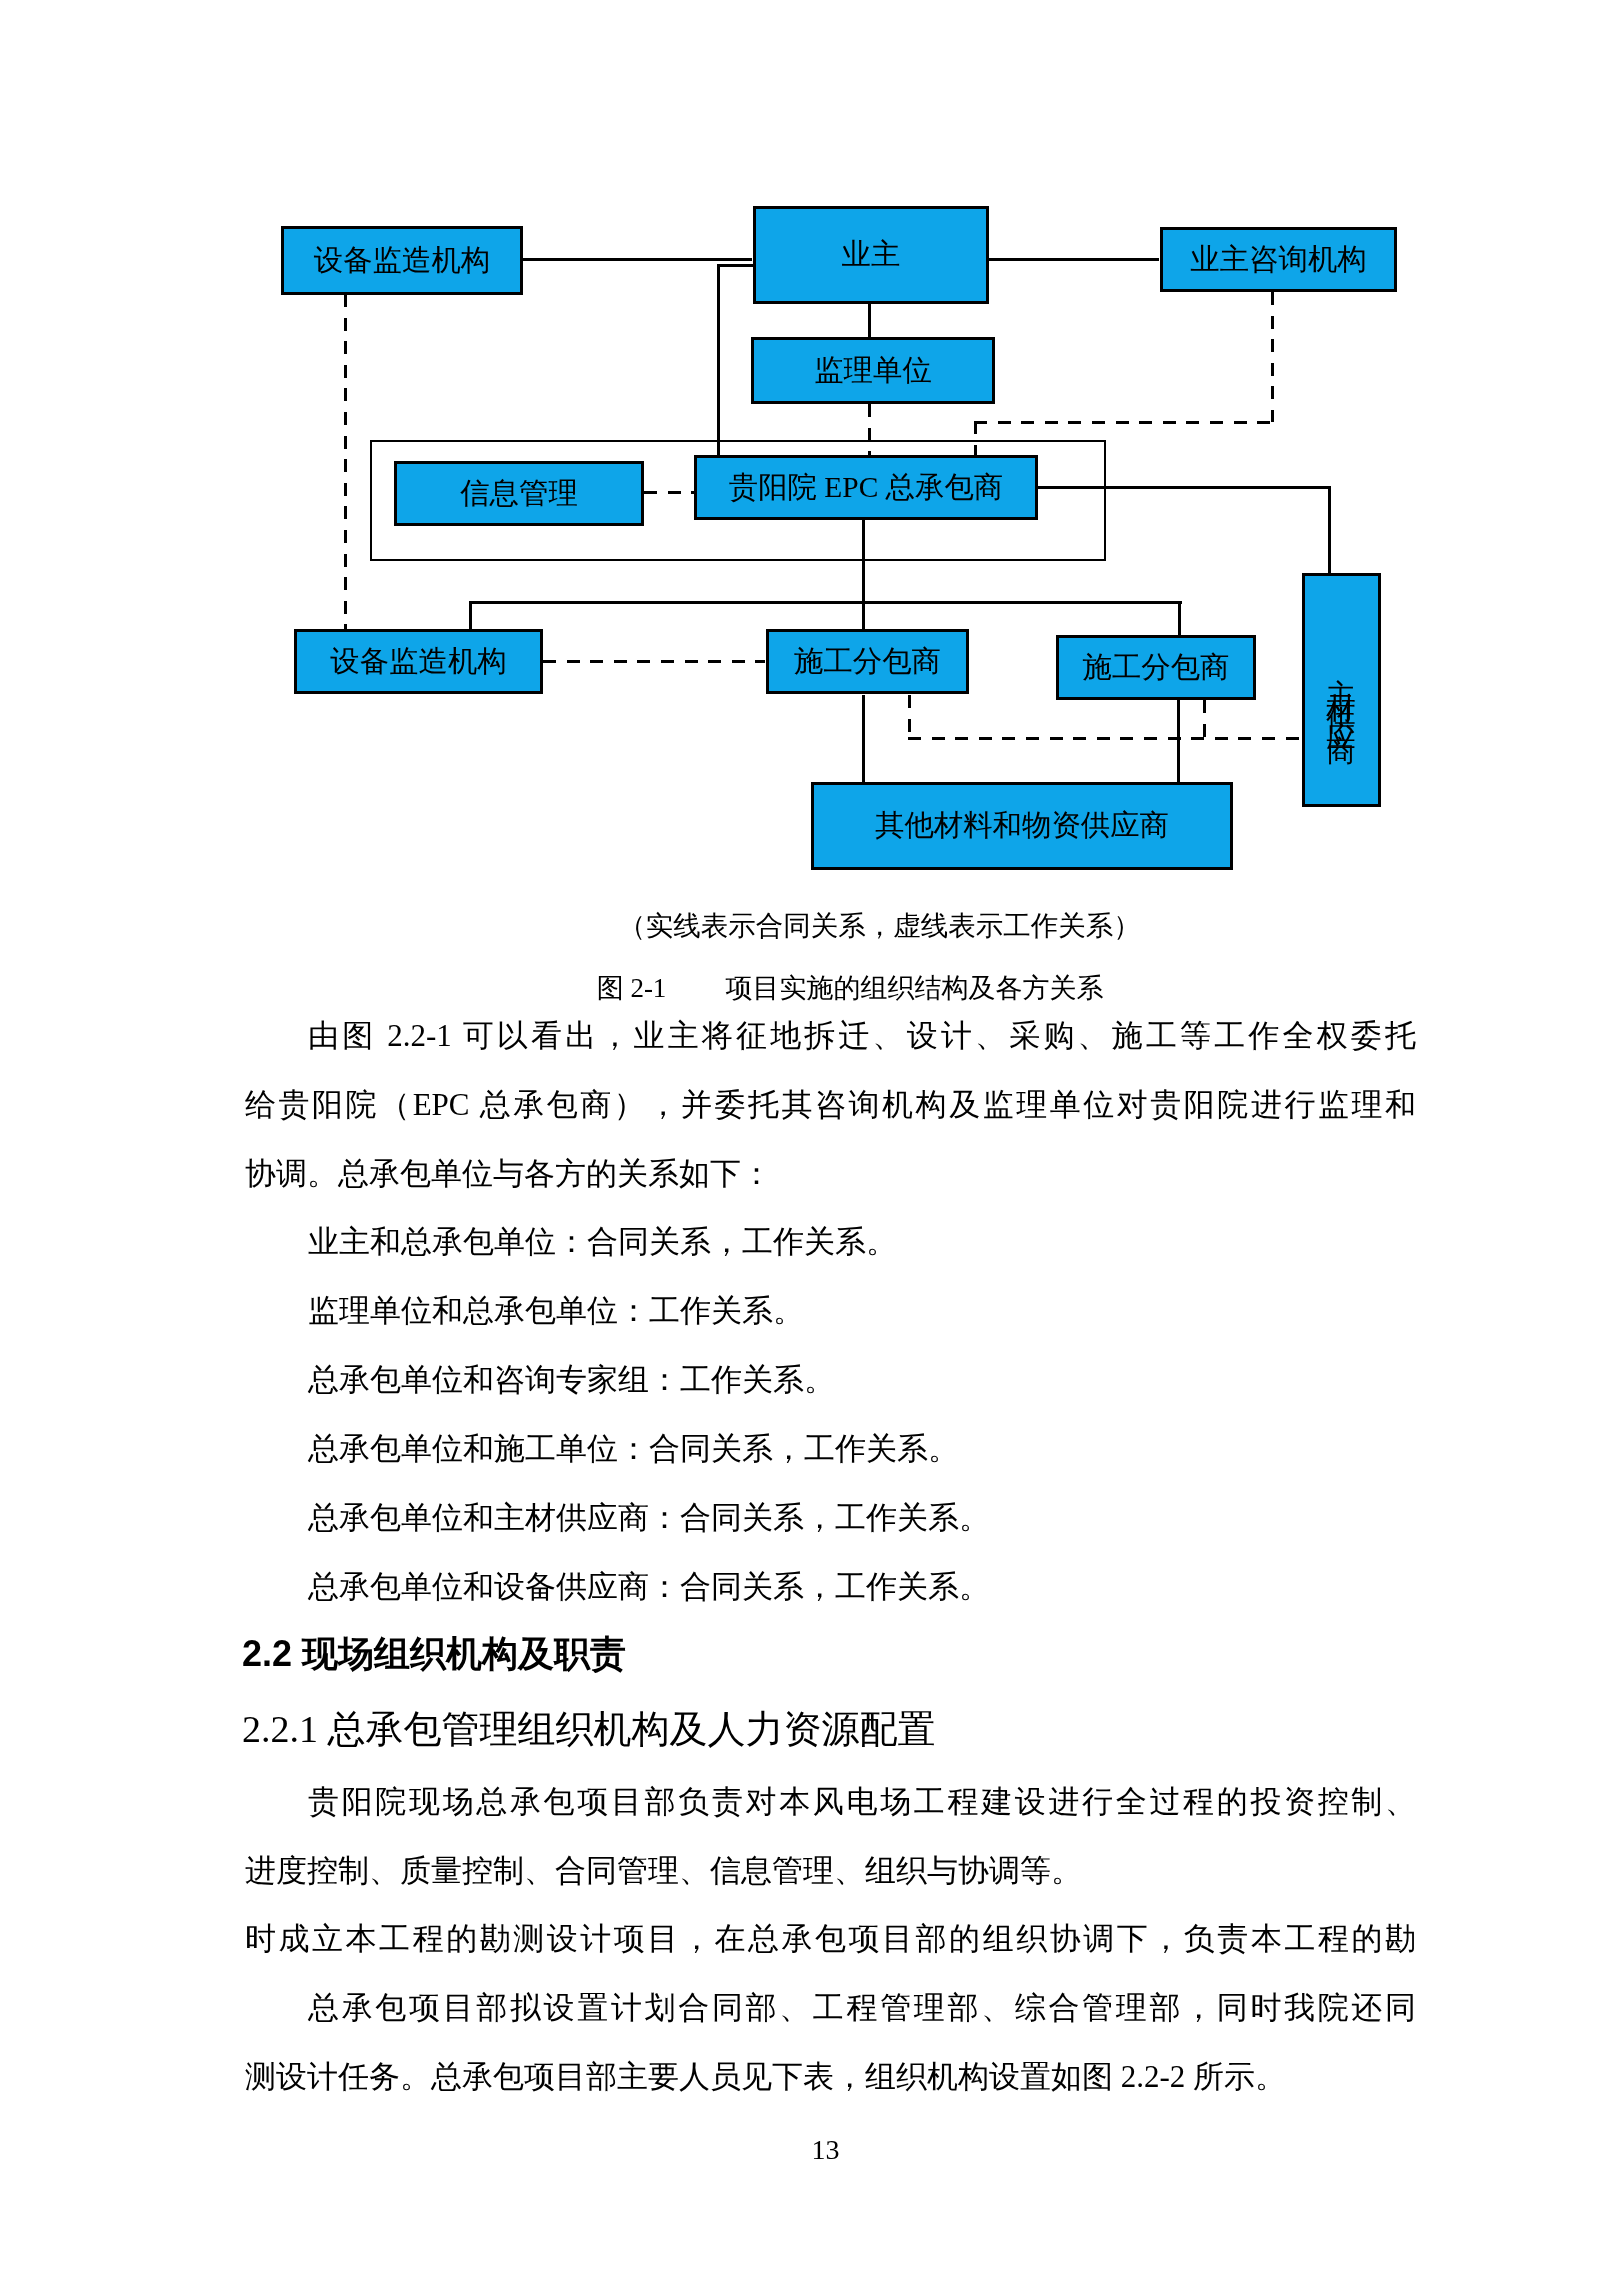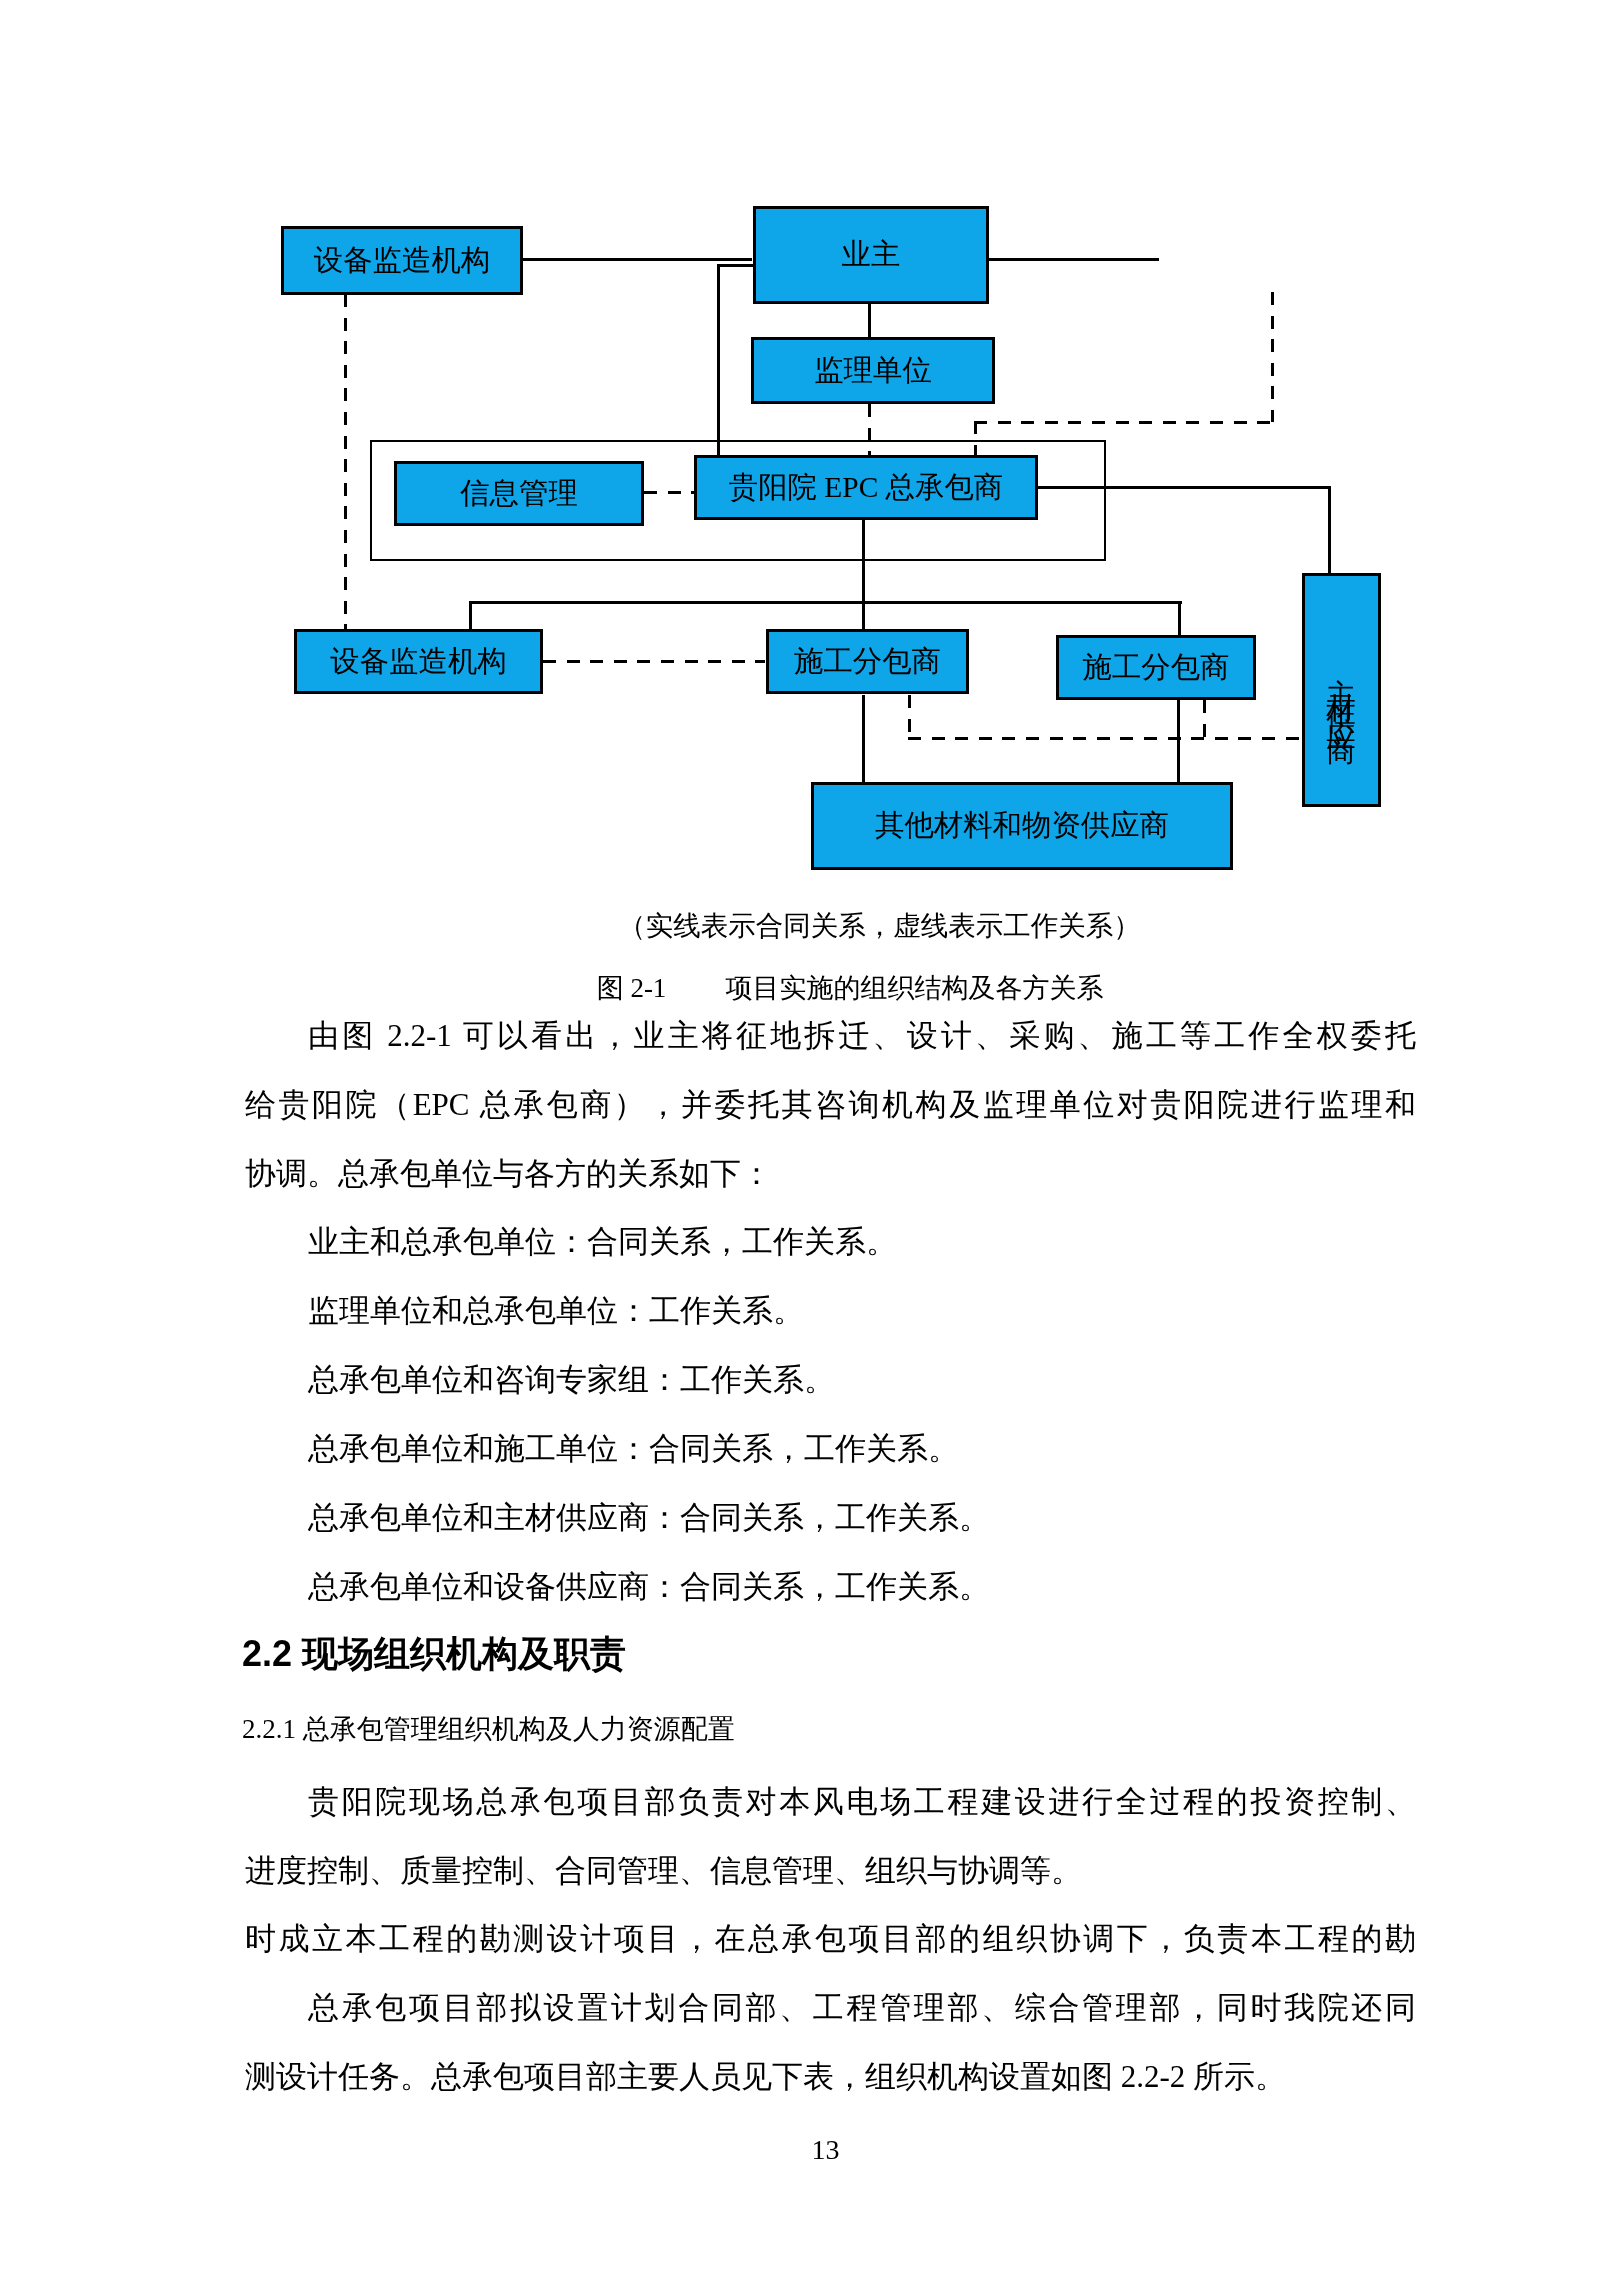--- a/index.html
+++ b/index.html
@@ -53,40 +53,41 @@
   .tline{height:69px;line-height:69px;white-space:nowrap;}
   .jfull{text-align:justify;text-align-last:justify;text-justify:inter-character;white-space:normal;overflow:hidden;}
   .ind{text-indent:63px;}
   .h2{
     position:absolute;left:242px;top:1623px;width:1243px;height:62px;line-height:62px;
     font-family:"Liberation Sans","DejaVu Sans",sans-serif;
     font-weight:bold;font-size:36px;
   }
   .h3{
     position:absolute;left:242px;top:1705px;width:1243px;height:49px;line-height:49px;
-    font-size:27px;
+    font-size:38px;
   }
   .pageno{
     position:absolute;left:0;top:2130px;width:1623px;height:39px;line-height:39px;
     text-align:center;font-size:28px;padding-left:14px;
   }
 </style>
 </head>
 <body>
 
 <div class="page">
 
   <div class="diagram">
 
     <div class="container-box" style="left:370px;top:440px;width:736px;height:121px;"></div>
 
     <div class="box" style="left:281px;top:226px;width:242px;height:69px;">设备监造机构</div>
 
     <div class="box" style="left:753px;top:206px;width:236px;height:98px;border-width:3.9px;">业主</div>
 
+    <div class="box" style="left:1160px;top:227px;width:237px;height:65px;">业主咨询机构</div>
 
     <div class="box" style="left:751px;top:337px;width:244px;height:67px;">监理单位</div>
 
     <div class="box" style="left:394px;top:461px;width:250px;height:65px;">信息管理</div>
 
     <div class="box" style="left:694px;top:455px;width:344px;height:65px;">贵阳院 EPC 总承包商</div>
 
     <div class="box" style="left:294px;top:629px;width:249px;height:65px;">设备监造机构</div>
 
     <div class="box" style="left:766px;top:629px;width:203px;height:65px;">施工分包商</div>

